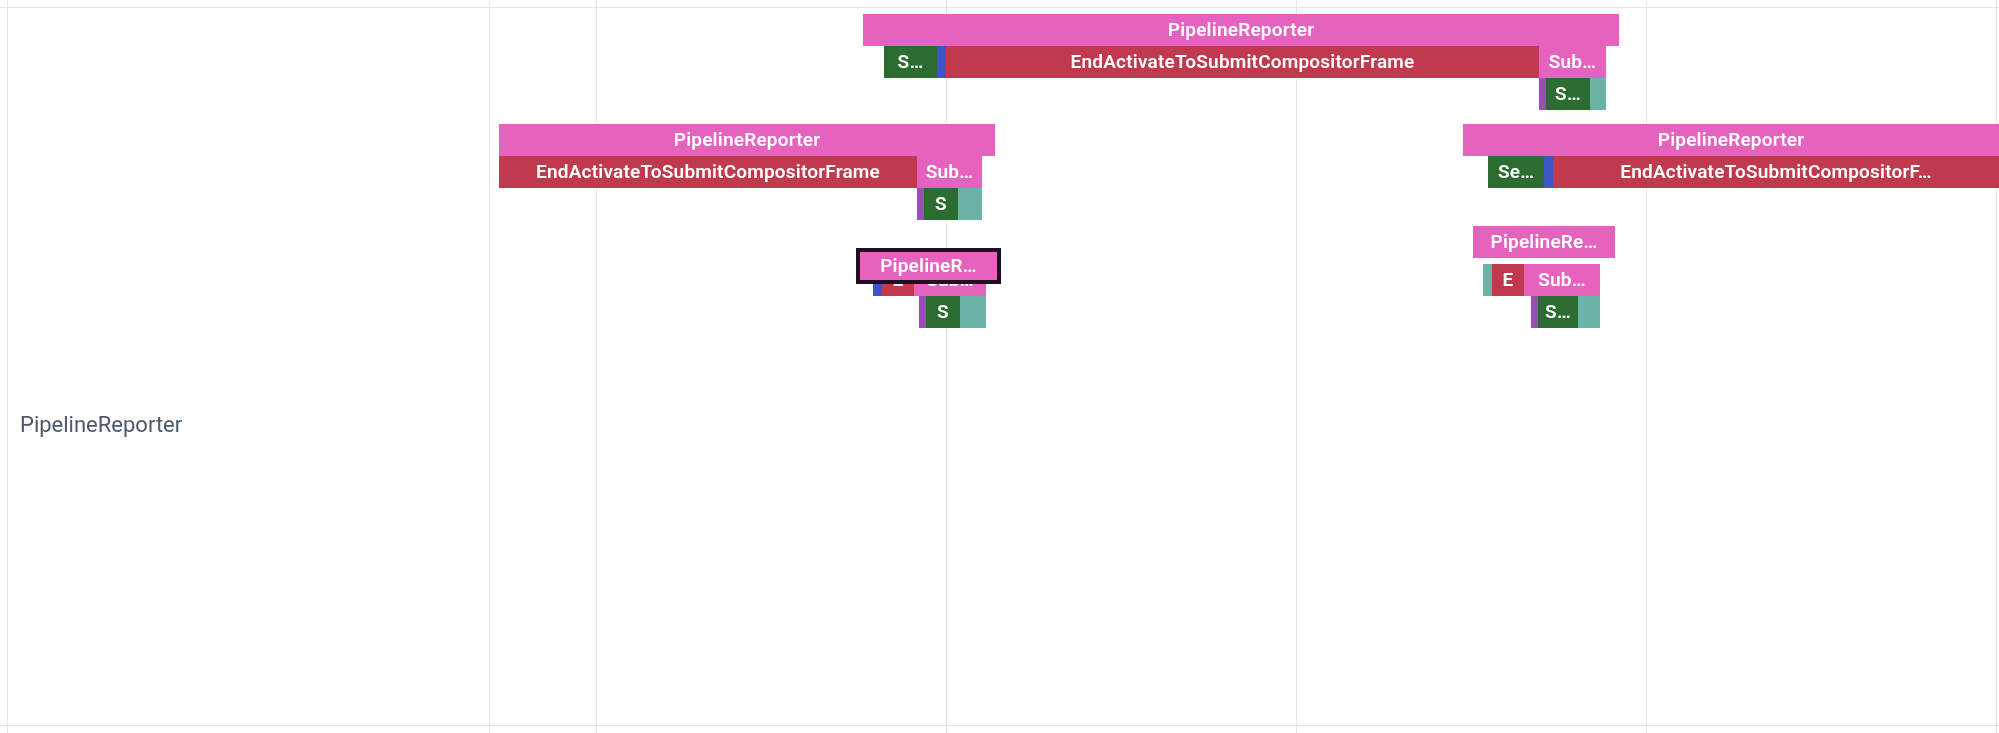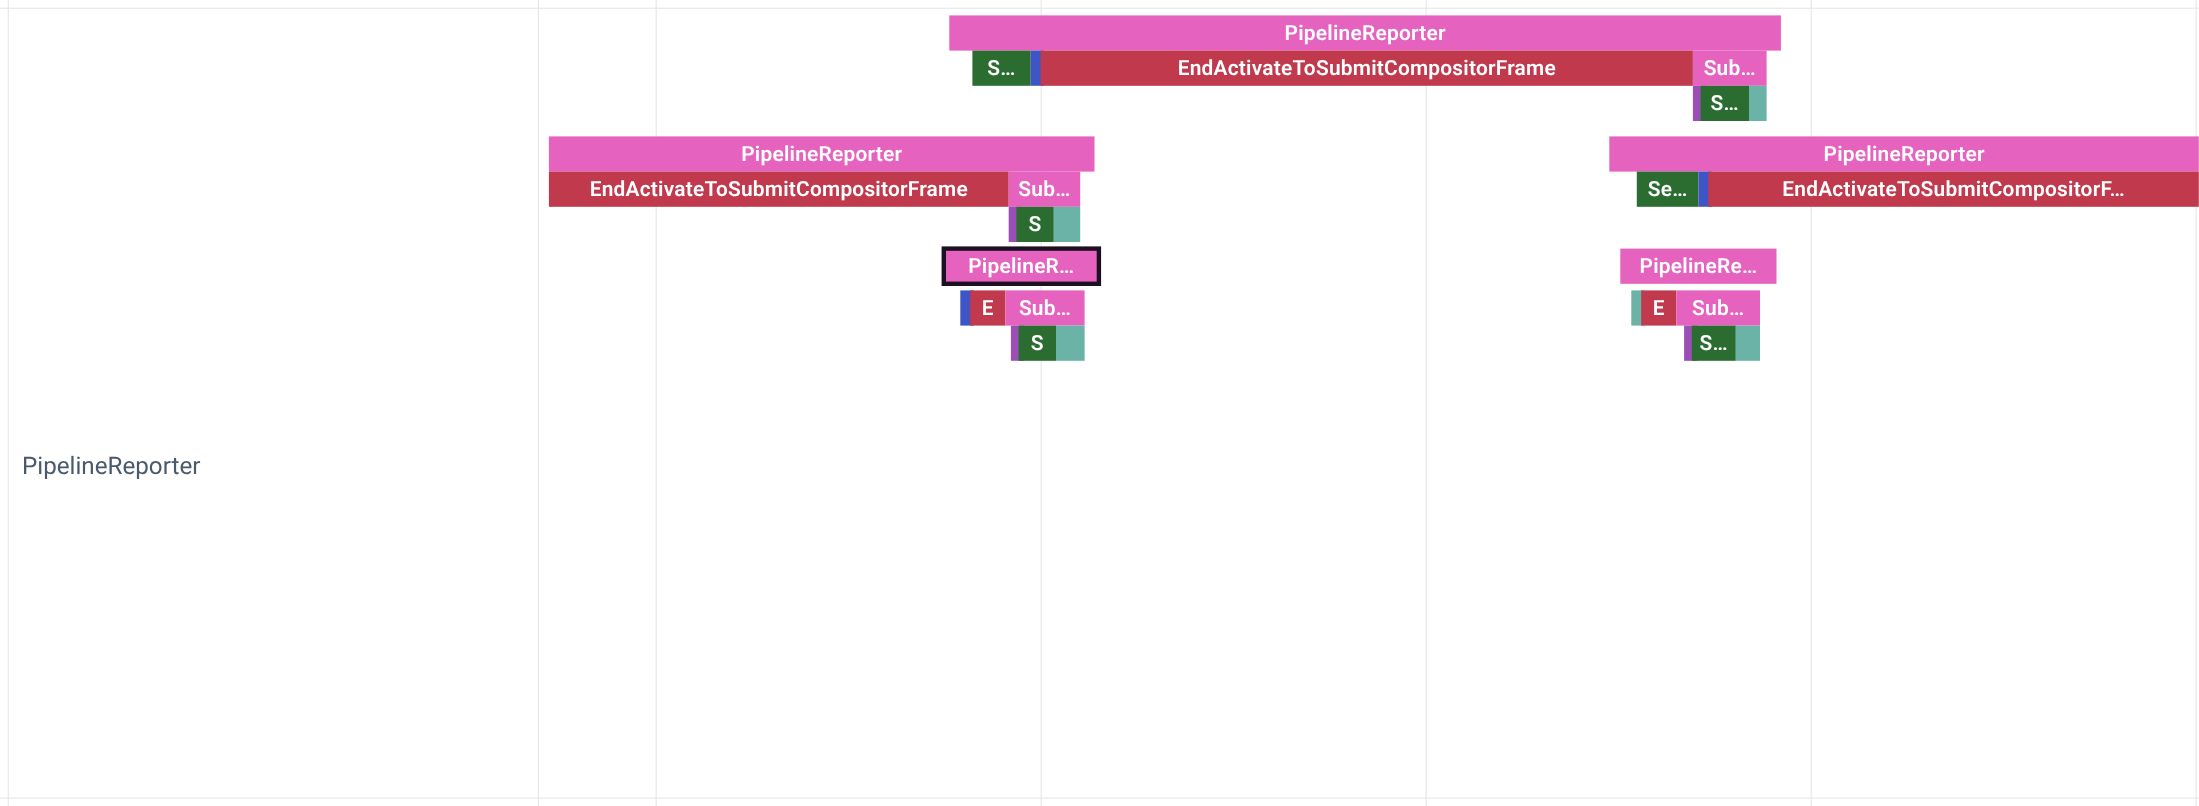--- a/index.html
+++ b/index.html
@@ -64,20 +64,21 @@
   .dgreen { background: #2b6d31; }
   .teal   { background: #6bb3a7; }
   .blue   { background: #3f55c6; }
   .purple { background: #9b4eb5; }
 
   
   .selected {
     outline: 4px solid #1d1022;
     outline-offset: -2px;
     z-index: 50;
+    margin-top: 24px;
   }
 </style>
 </head>
 <body>
 
 <div class="grid">
     <div class="vline" style="left: 7px;"></div>
     <div class="vline" style="left: 489px;"></div>
     <div class="vline" style="left: 596px;"></div>
     <div class="vline" style="left: 946px;"></div>

